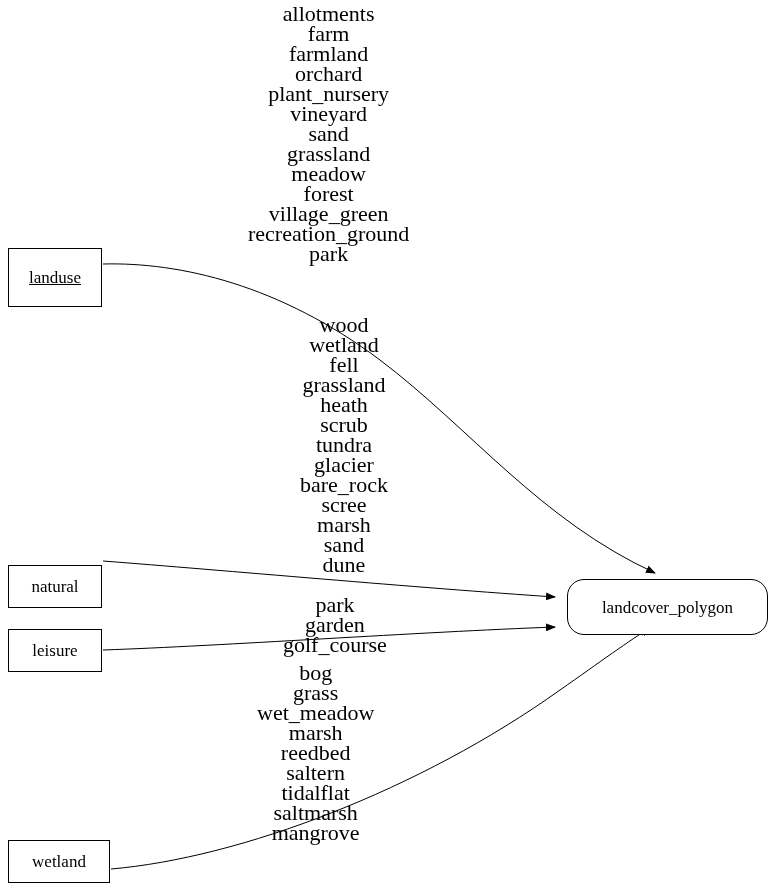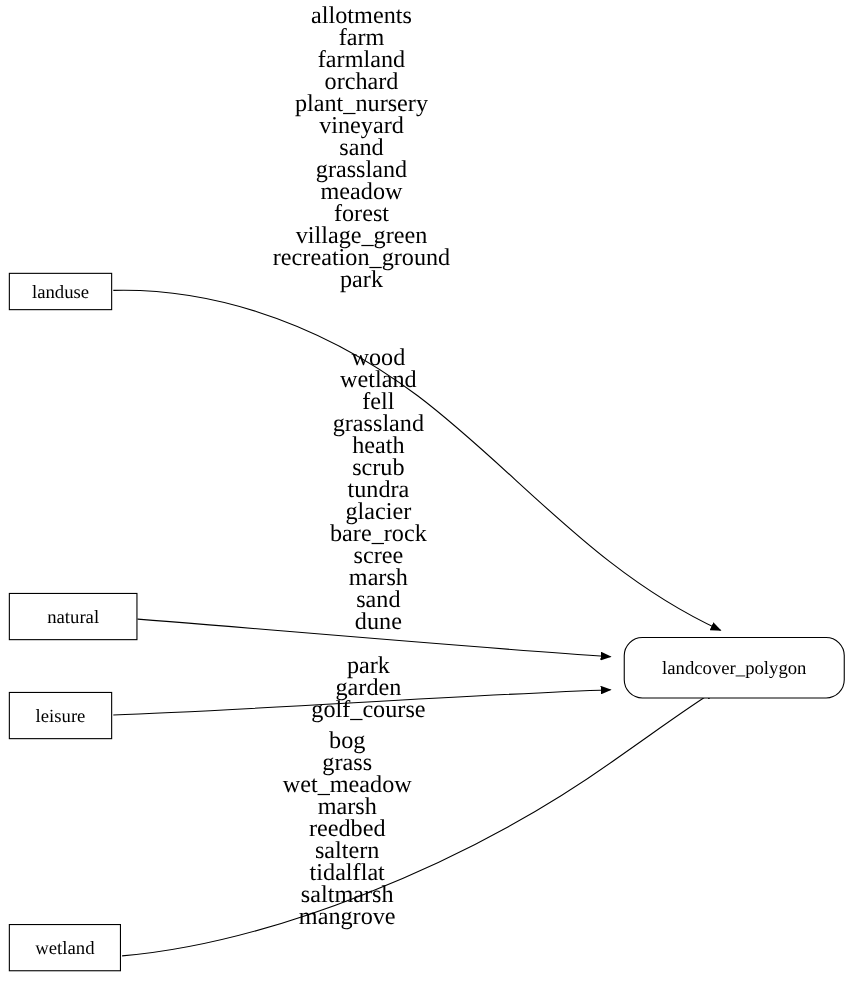--- a/index.html
+++ b/index.html
@@ -111,24 +111,24 @@
         <div>marsh</div>
         <div>reedbed</div>
         <div>saltern</div>
         <div>tidalflat</div>
         <div>saltmarsh</div>
         <div>mangrove</div>
       </div>
     </div>
 
   <div id="nodes">
-      <div class="node" style="left: 8px; top: 248px; width: 94px; height: 34px;">
+      <div class="node" style="left: 8px; top: 248px; width: 94px; height: 59px; text-decoration: underline;">
         <span>landuse</span>
       </div>
-      <div class="node" style="left: 8px; top: 539px; width: 117px; height: 43px;">
+      <div class="node" style="left: 8px; top: 565px; width: 94px; height: 43px;">
         <span>natural</span>
       </div>
       <div class="node" style="left: 8px; top: 629px; width: 94px; height: 43px; align-items: center;">
         <span>leisure</span>
       </div>
       <div class="node" style="left: 8px; top: 840px; width: 102px; height: 43px;">
         <span>wetland</span>
       </div>
       <div class="node" style="left: 567px; top: 579px; width: 201px; height: 56px; border-radius: 17px;">
         <span>landcover_polygon</span>

